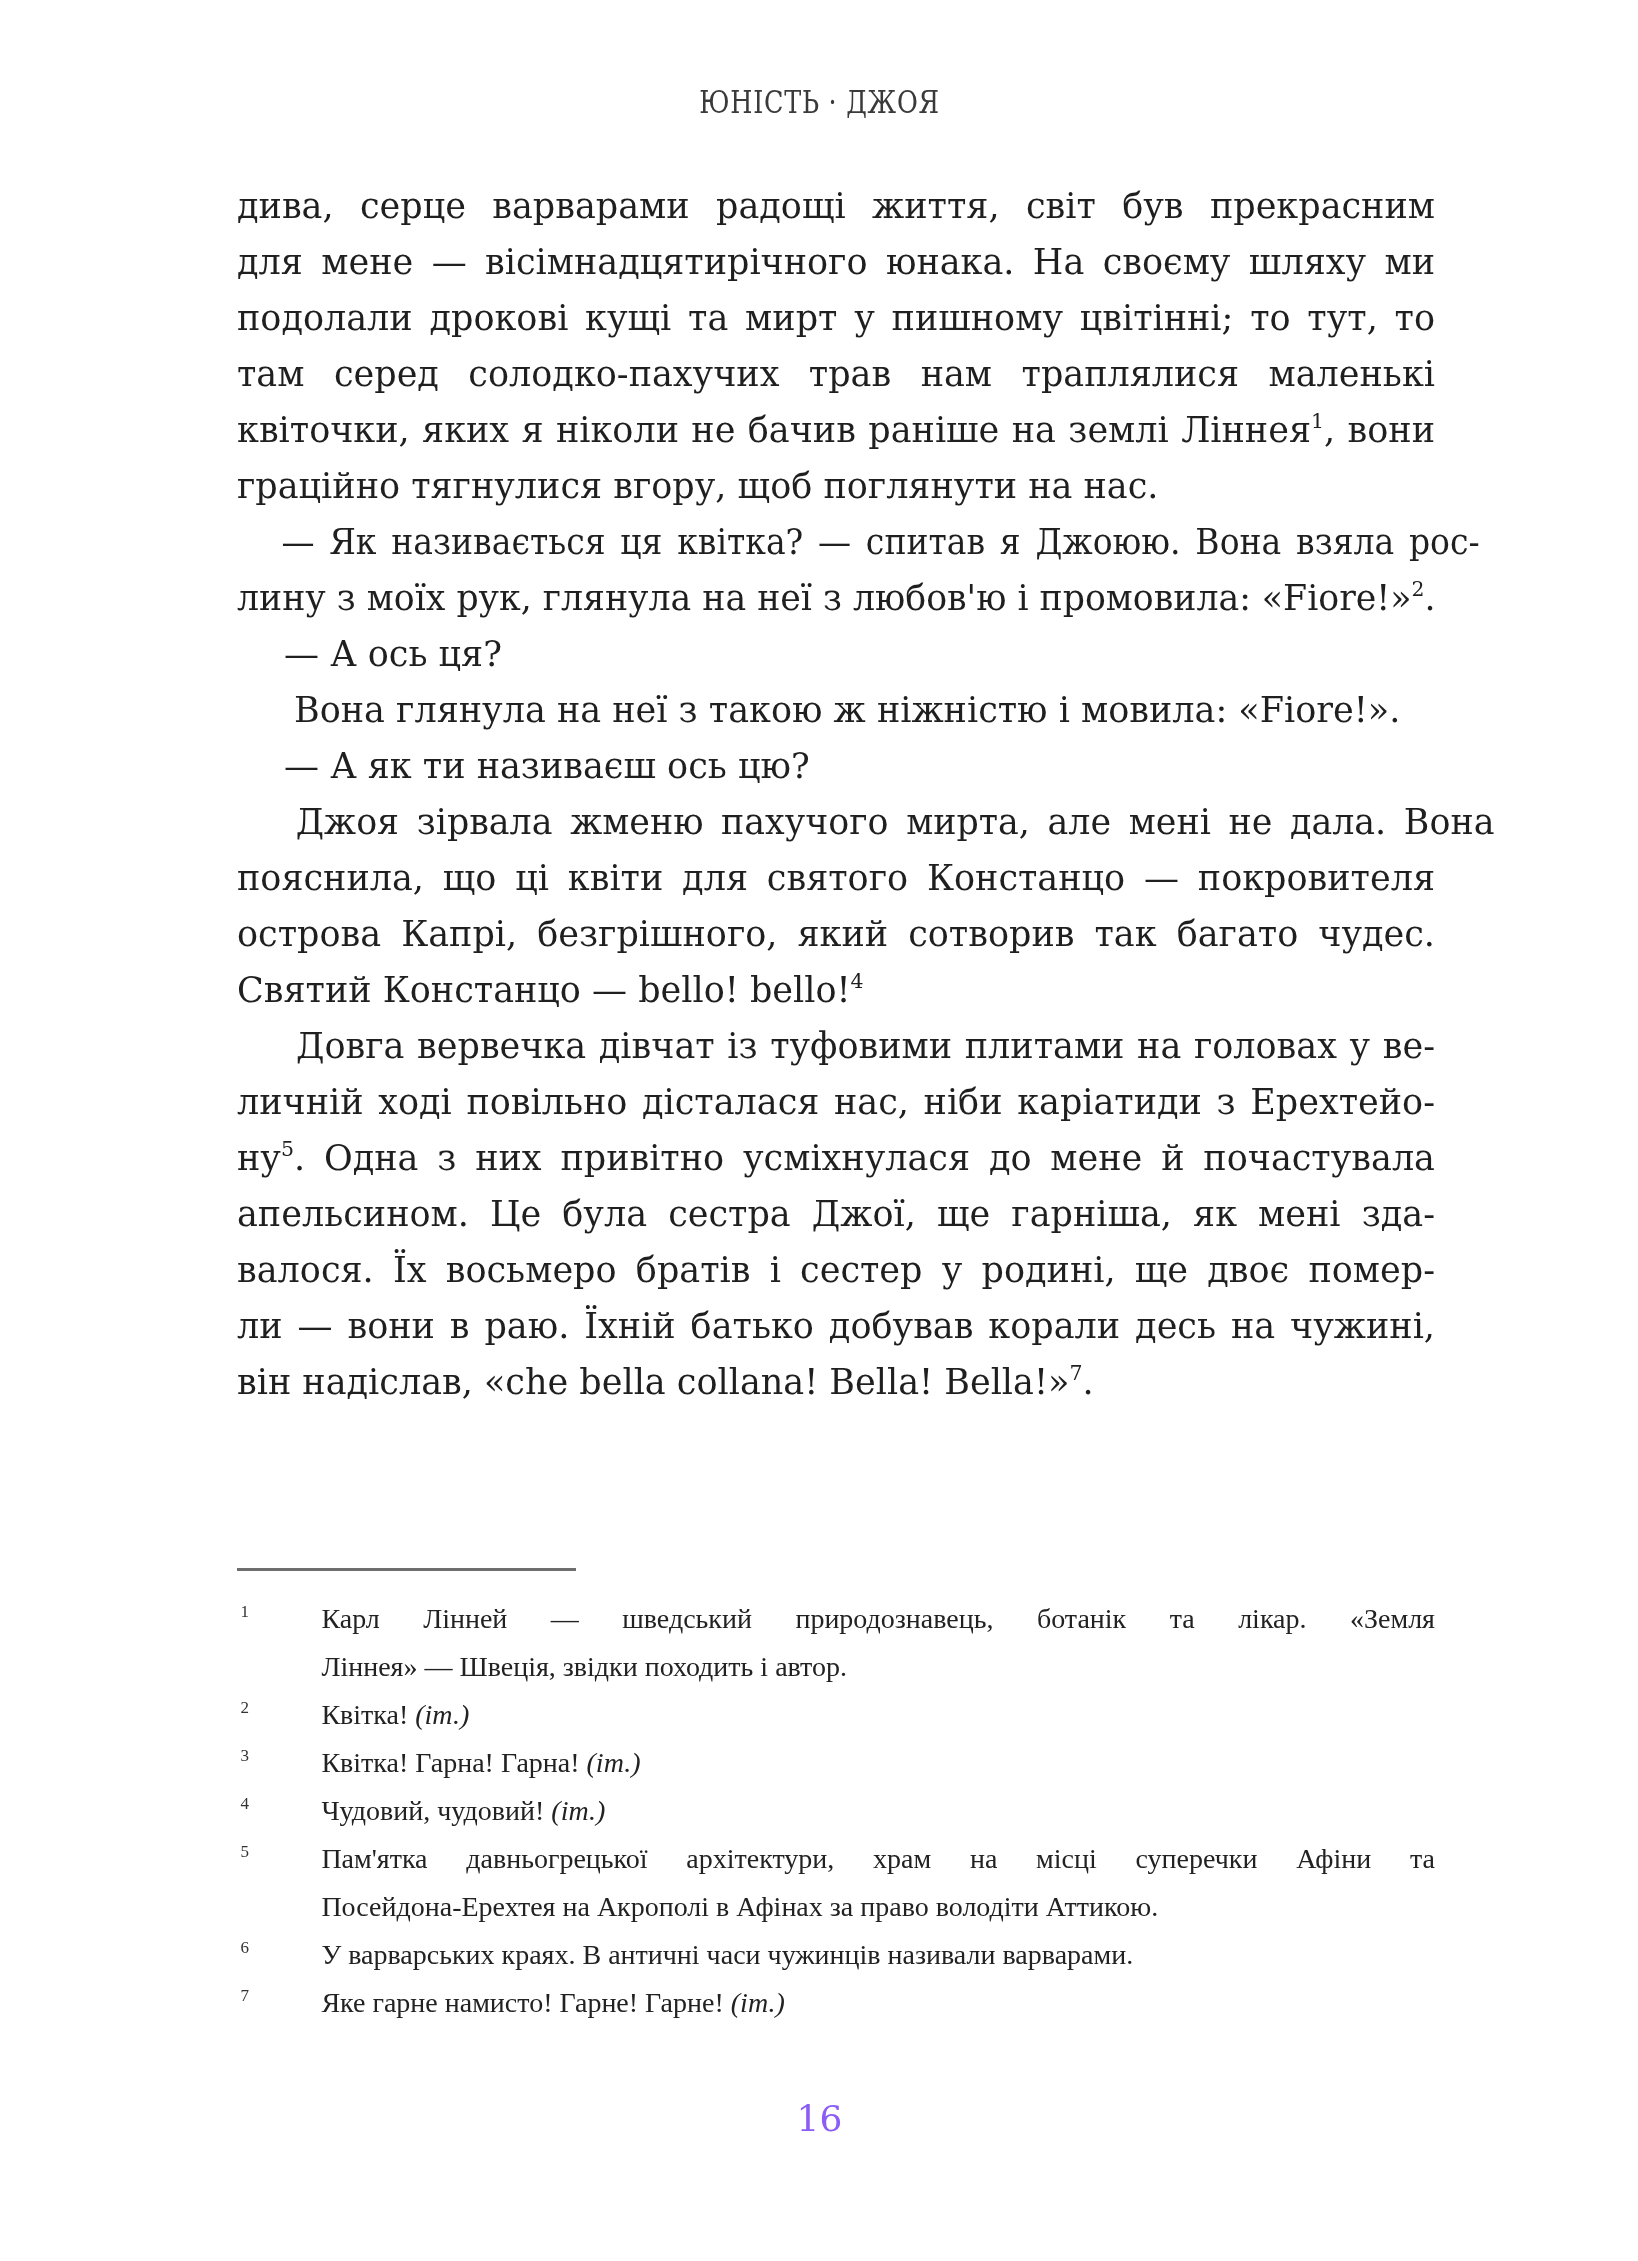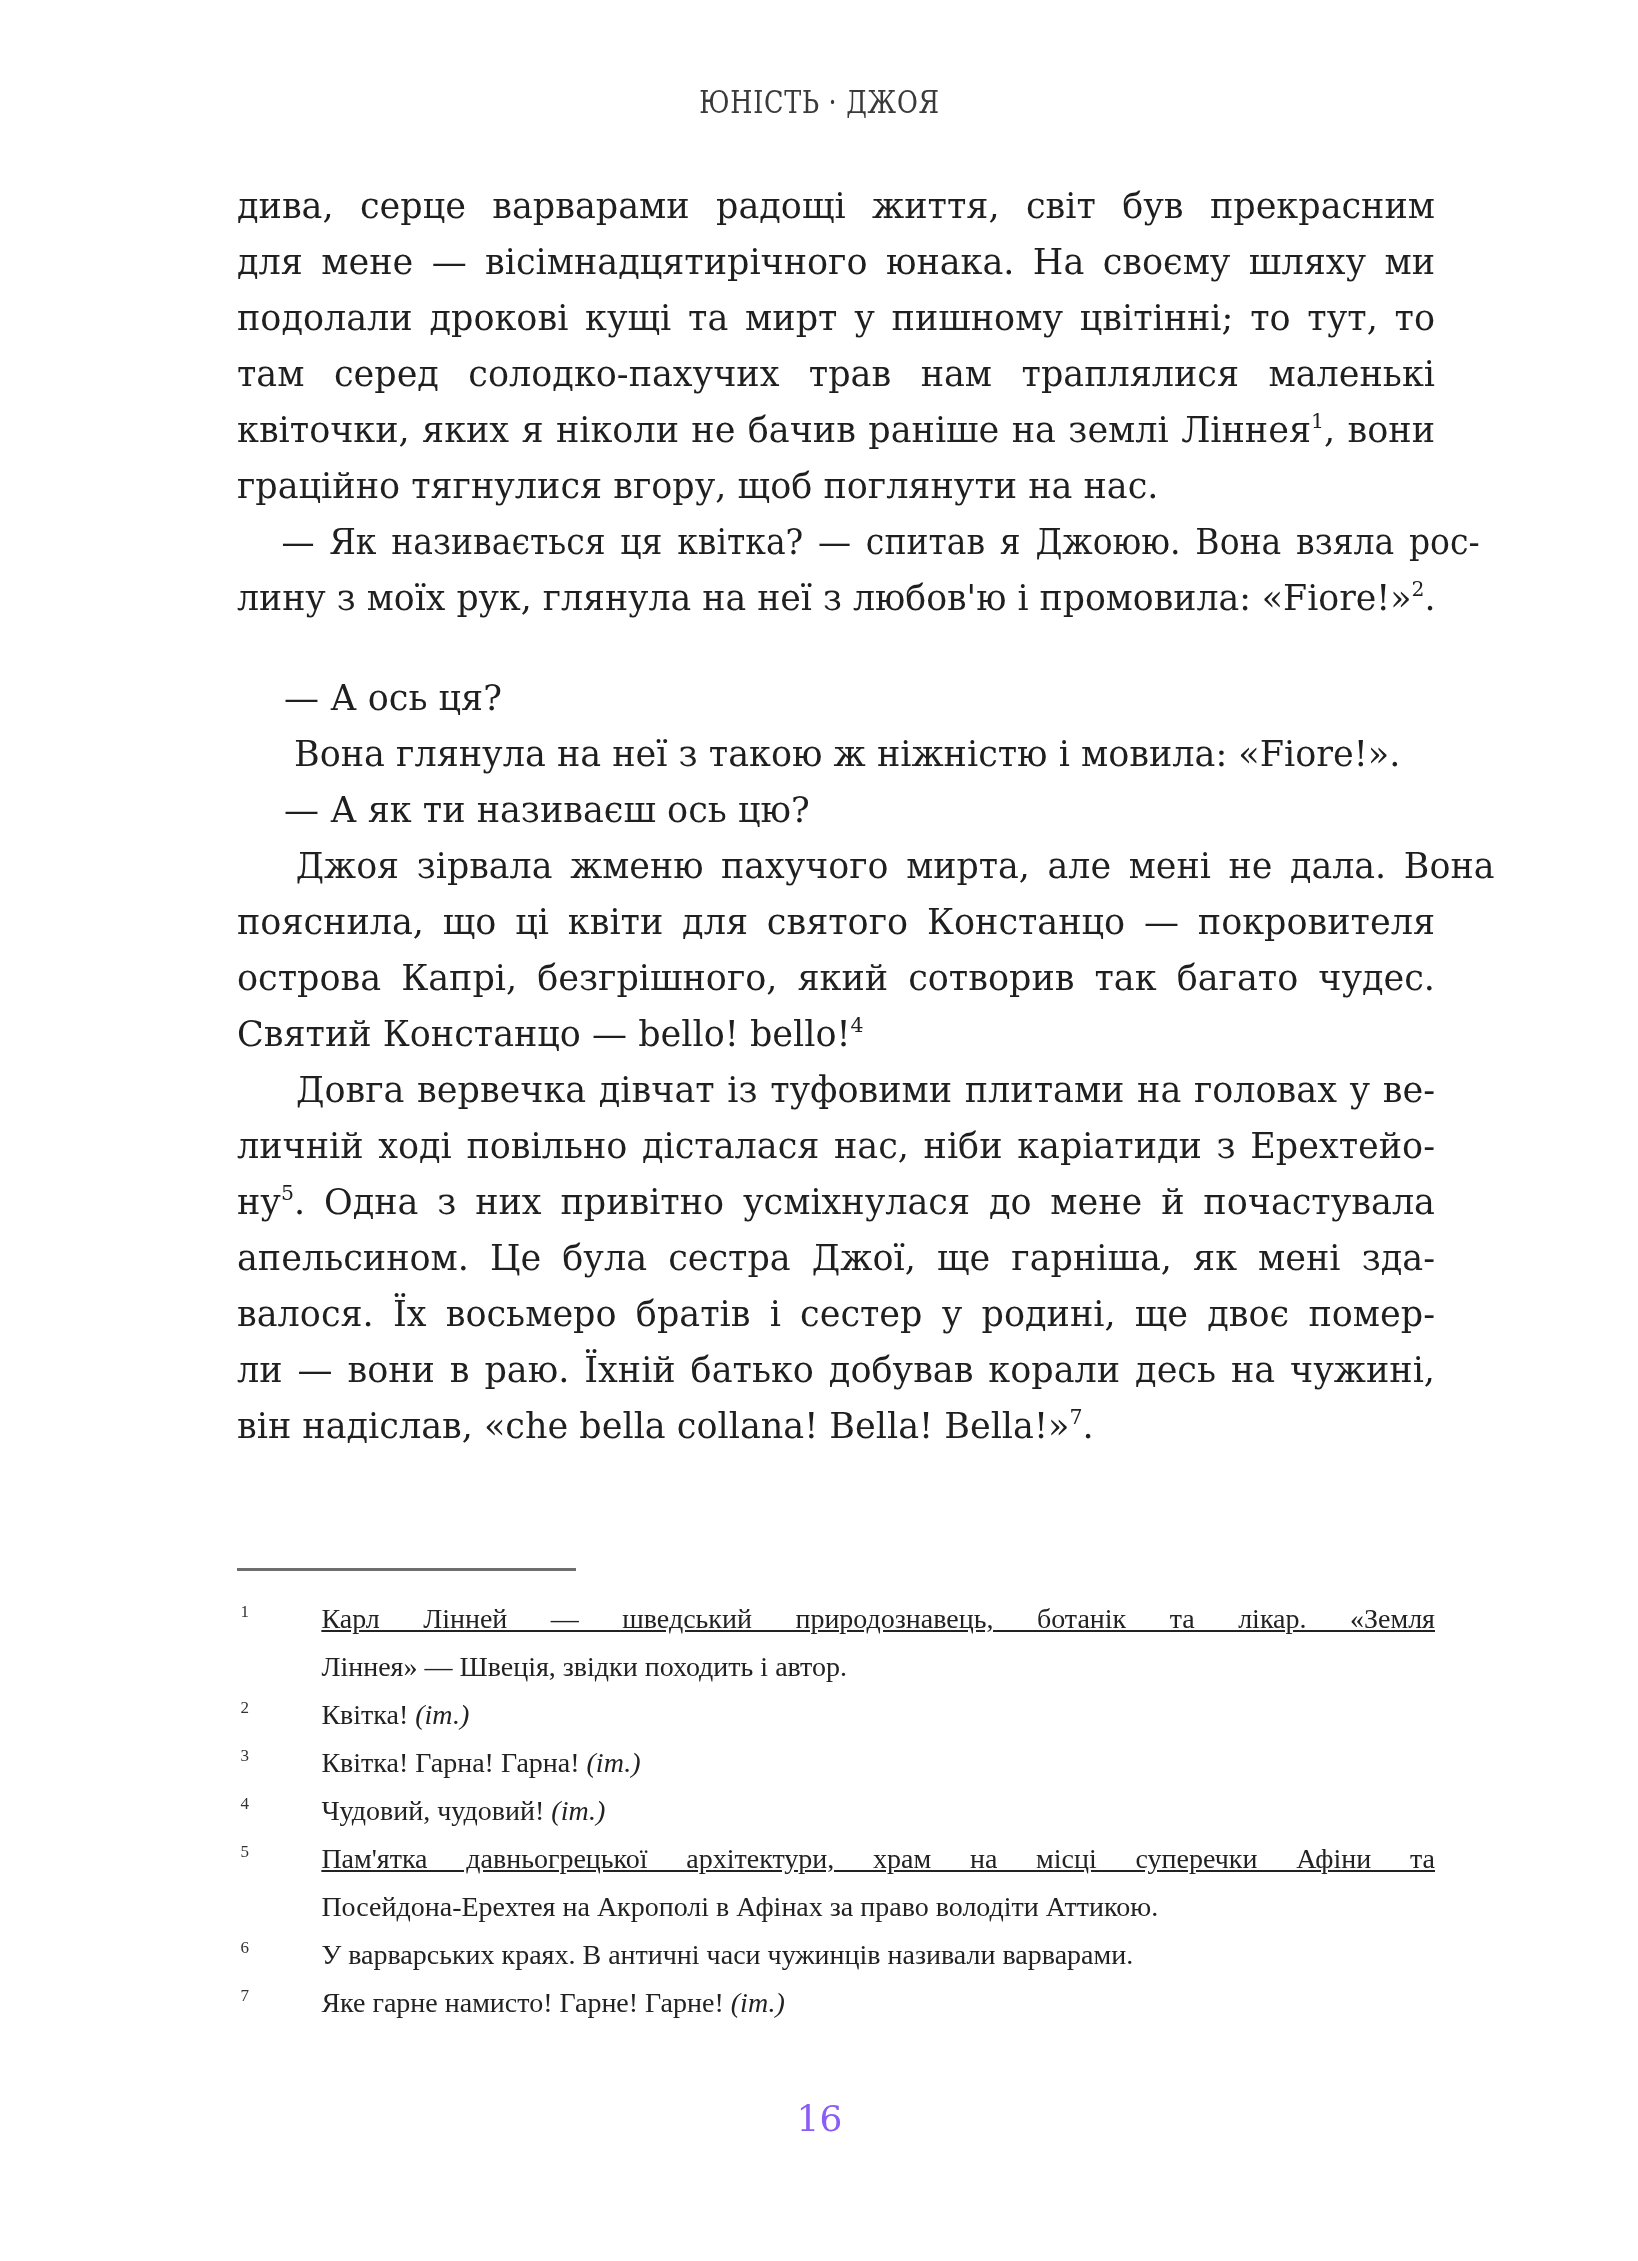--- a/index.html
+++ b/index.html
@@ -96,21 +96,20 @@
       color: #333333;
     }
     .fn-text {
       flex: 1;
       padding-right: 0;
     }
     .fn-text .fn-line { display: block; white-space: nowrap; }
     .fn-text .justify {
       text-align: justify;
       text-align-last: justify;
-      text-decoration: underline;
     }
     .fn-text i { font-style: italic; }
     .page-number {
       position: absolute;
       top: 2098px;
       left: 0;
       width: 1639px;
       text-align: center;
       font-family: "DejaVu Serif", "Liberation Serif", serif;
       font-size: 36px;
@@ -126,21 +125,21 @@
 
   <div class="body-text" id="body-text">
       <div class="line" style="width: 1198px; box-sizing: border-box;">дива, серце варварами радощі життя, світ був прекрасним</div>
       <div class="line" style="width: 1198px; box-sizing: border-box;">для мене — вісімнадцятирічного юнака. На своєму шляху ми</div>
       <div class="line" style="width: 1198px; box-sizing: border-box;">подолали дрокові кущі та мирт у пишному цвітінні; то тут, то</div>
       <div class="line" style="width: 1198px; box-sizing: border-box;">там серед солодко-пахучих трав нам траплялися маленькі</div>
       <div class="line" style="width: 1198px; box-sizing: border-box;">квіточки, яких я ніколи не бачив раніше на землі Ліннея<sup class="fn">1</sup>, вони</div>
       <div class="line last" style="width: 1198px; box-sizing: border-box;">граційно тягнулися вгору, щоб поглянути на нас.</div>
       <div class="line indent-dash" style="transform: scaleX(0.9443); width: 1269px; text-align-last: justify;">— Як називається ця квітка? — спитав я Джоюю. Вона взяла рос-</div>
       <div class="line last" style="transform: scaleX(0.9919); width: 1208px; text-align-last: left;">лину з моїх рук, глянула на неї з любов'ю і промовила: «Fiore!»<sup class="fn">2</sup>.</div>
-      <div class="line last indent-dash" style="width: 1198px; box-sizing: border-box; margin-top: 44px;">— А ось ця?</div>
+      <div class="line last indent-dash" style="width: 1198px; box-sizing: border-box;">— А ось ця?</div>
       <div class="line last indent-vona" style="width: 1198px; box-sizing: border-box;">Вона глянула на неї з такою ж ніжністю і мовила: «Fiore!».</div>
       <div class="line last indent-dash" style="width: 1198px; box-sizing: border-box;">— А як ти називаєш ось цю?</div>
       <div class="line indent-para" style="transform: scaleX(0.9956); width: 1204px; text-align-last: justify;">Джоя зірвала жменю пахучого мирта, але мені не дала. Вона</div>
       <div class="line" style="width: 1198px; box-sizing: border-box;">пояснила, що ці квіти для святого Констанцо — покровителя</div>
       <div class="line" style="width: 1198px; box-sizing: border-box;">острова Капрі, безгрішного, який сотворив так багато чудес.</div>
       <div class="line last" style="width: 1198px; box-sizing: border-box;">Святий Констанцо — bello! bello!<sup class="fn">4</sup></div>
       <div class="line indent-para" style="width: 1198px; box-sizing: border-box;">Довга вервечка дівчат із туфовими плитами на головах у ве-</div>
       <div class="line" style="width: 1198px; box-sizing: border-box;">личній ході повільно дісталася нас, ніби каріатиди з Ерехтейо-</div>
       <div class="line" style="width: 1198px; box-sizing: border-box;">ну<sup class="fn">5</sup>. Одна з них привітно усміхнулася до мене й почастувала</div>
       <div class="line" style="width: 1198px; box-sizing: border-box;">апельсином. Це була сестра Джої, ще гарніша, як мені зда-</div>

